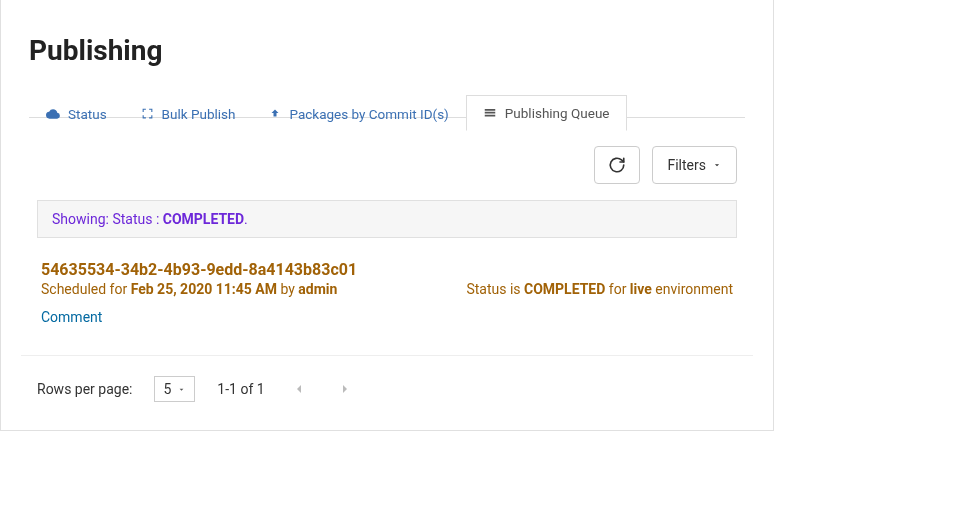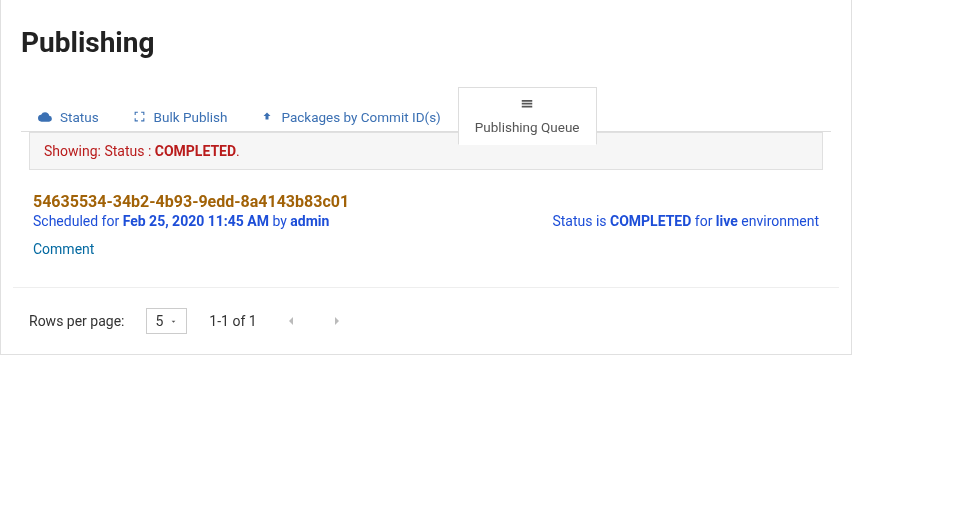--- a/index.html
+++ b/index.html
@@ -3,24 +3,24 @@
   <meta charset="utf-8">
   <style>
     * { box-sizing: border-box; margin: 0; padding: 0; }
     body {
       font-family: -apple-system, BlinkMacSystemFont, "Segoe UI", Roboto, "Helvetica Neue", Arial, sans-serif;
       background: #fff;
       color: #333;
       font-size: 14px;
     }
     .page {
-      width: 852px;
+      width: 774px;
       border: 1px solid #e0e0e0;
       border-top: none;
-      padding: 0;
+      padding: 8px;
     }
     .header-section {
       padding: 8px 20px 0 20px;
     }
     .page-title {
       font-size: 28px;
       font-weight: 700;
       color: #222;
       padding: 18px 0 14px 0;
     }
@@ -39,21 +39,20 @@
       border: 1px solid transparent;
       border-bottom: none;
       position: relative;
       top: 14px;
     }
     .tab.active {
       color: #555;
       border: 1px solid #ddd;
       border-bottom: 1px solid #fff;
       background: #fff;
-      flex-direction: column;
     }
     .tab .icon {
       display: inline-flex;
     }
     .content {
       padding: 0 8px;
     }
     .toolbar {
       display: flex;
       justify-content: flex-end;
@@ -75,40 +74,40 @@
     }
     .btn-icon-only {
       padding: 9px 13px;
     }
     .filter-bar {
       background: #f6f6f6;
       border: 1px solid #e0e0e0;
       padding: 10px 14px;
       margin: 0 20px;
       font-size: 14px;
-      color: #b91c1c;
+      color: #6d28d9;
     }
     .card {
       padding: 22px 20px 8px 20px;
       border-bottom: 1px solid #eee;
       margin: 0 4px;
     }
     .card-id {
       font-size: 16px;
       font-weight: 700;
       color: #a16207;
       margin-bottom: 2px;
     }
     .card-row {
       display: flex;
       justify-content: space-between;
       align-items: baseline;
       margin-bottom: 12px;
       font-size: 14px;
-      color: #1d4ed8;
+      color: #a16207;
     }
     .card-row .left, .card-row .right {
       display: inline;
     }
     .bold { font-weight: 700; }
     .comment-row {
       display: flex;
       gap: 18px;
       font-size: 14px;
       margin-bottom: 22px;
@@ -183,20 +182,38 @@
           <svg width="14" height="14" viewBox="0 0 24 24" fill="#555">
               <path d="M3 5h18v3H3V5m0 5h18v3H3v-3m0 5h18v3H3v-3z"></path>
             </svg>
         </span>
         <span>Publishing Queue</span>
       </div>
     </div>
   </div>
 
   <div class="content">
+    <div class="toolbar">
+      <button class="btn btn-icon-only">
+        <span>
+          <svg width="18" height="18" viewBox="0 0 24 24" fill="none" stroke="#333" stroke-width="2.2" stroke-linecap="round" stroke-linejoin="round">
+              <path d="M21 12a9 9 0 1 1-3-6.7L21 8"></path>
+              <path d="M21 3v5h-5"></path>
+            </svg>
+        </span>
+      </button>
+      <button class="btn">
+        <span>Filters</span>
+        <span>
+          <svg width="10" height="10" viewBox="0 0 24 24" fill="#333">
+              <path d="M7 10l5 5 5-5z"></path>
+            </svg>
+        </span>
+      </button>
+    </div>
 
     <div class="filter-bar">
       <span>Showing: Status : </span><span class="bold">COMPLETED</span><span>.</span>
     </div>
 
     <div class="card">
       <div class="card-id">54635534-34b2-4b93-9edd-8a4143b83c01</div>
 
       <div class="card-row">
         <div class="left">

